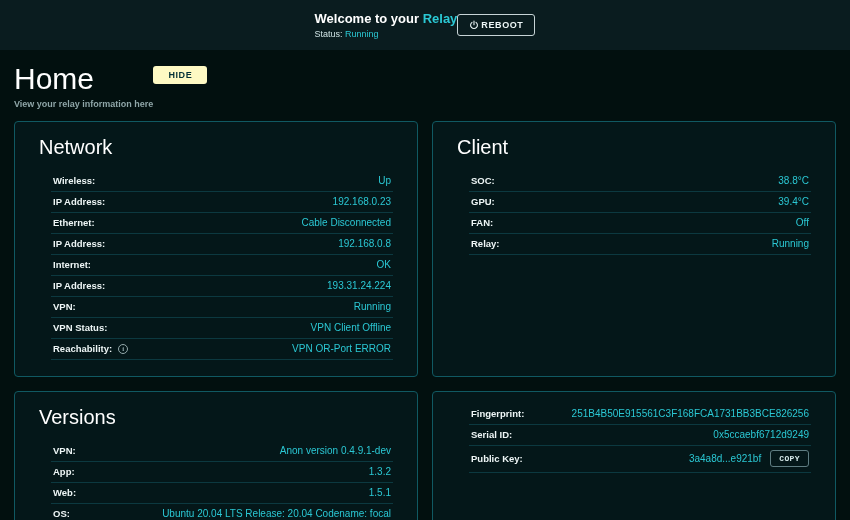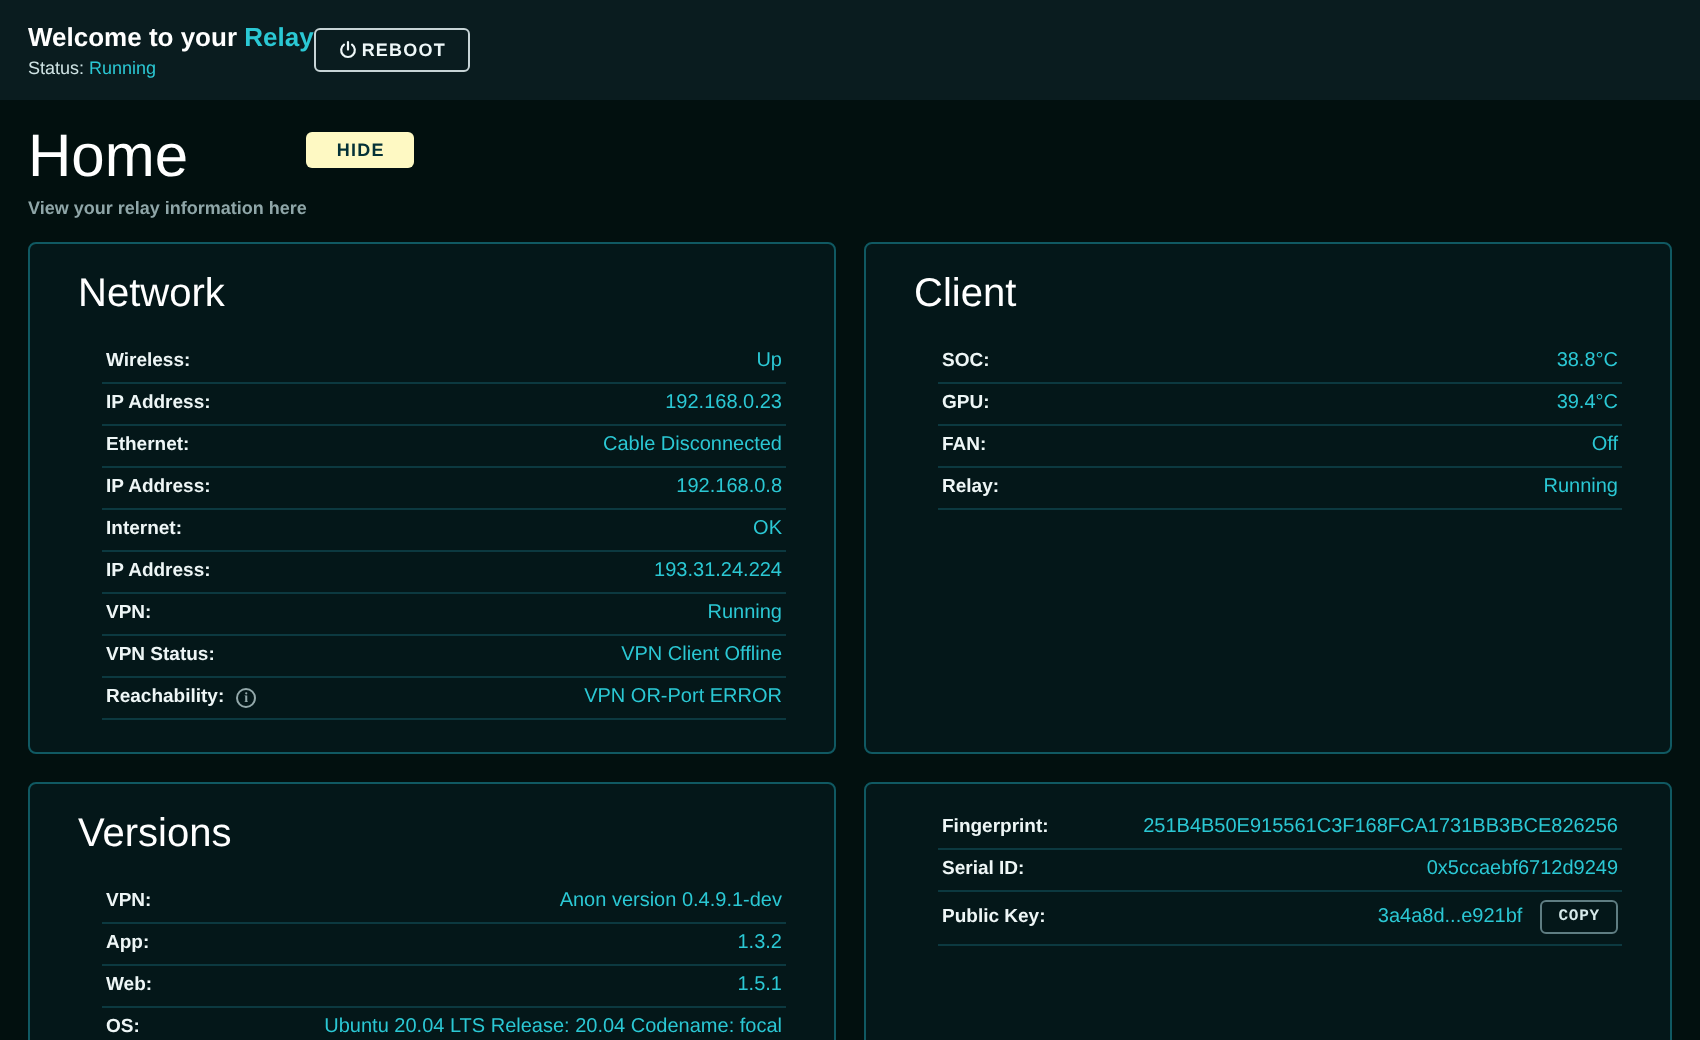--- a/index.html
+++ b/index.html
@@ -12,21 +12,21 @@
     color: #e8f4f4;
     overflow: hidden;
   }
 
   
   .topbar {
     height: 50px;
     background: #0a1c1f;
     display: flex;
     align-items: center;
-    justify-content: flex-start;
+    justify-content: center;
     padding: 6px 14px;
   }
   .topbar-left { display: flex; flex-direction: column; gap: 3px; }
   .welcome-title { font-size: 13px; font-weight: 700; color: #ffffff; }
   .accent { color: #2bc8d4; }
   .status-line { font-size: 9px; color: #cfe3e4; }
   .reboot-button {
     display: inline-flex;
     align-items: center;
     gap: 2px;

